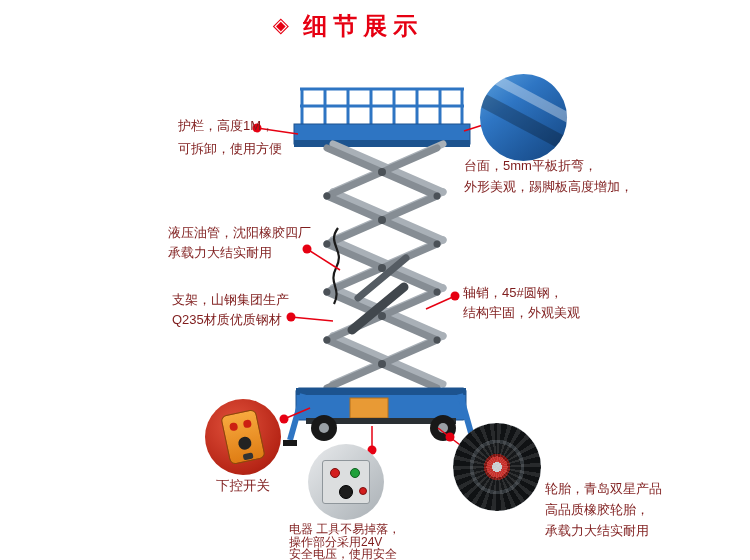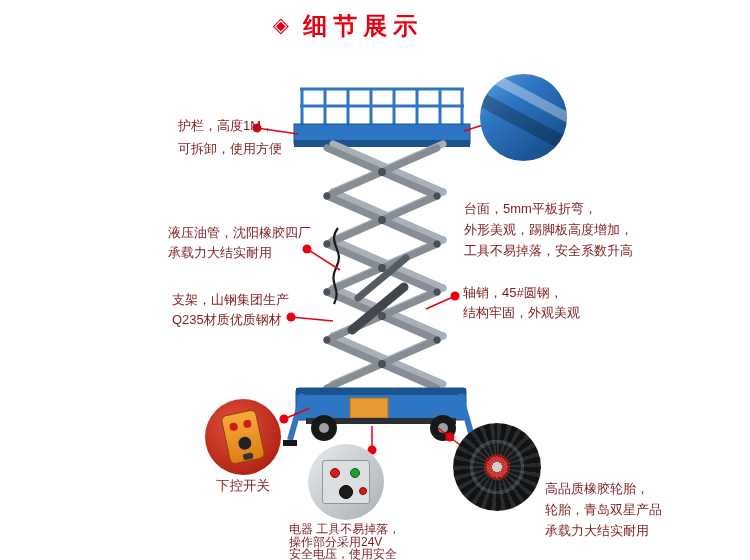--- a/index.html
+++ b/index.html
@@ -206,24 +206,23 @@
 
   <div class="photo photo-tire">
     <div class="tire-tread"></div>
   </div>
 
   <div class="note" style="left:178px; top:114px; line-height:23px;">
     <span class="note-line">护栏，高度1M，</span>
     <span class="note-line">可拆卸，使用方便</span>
   </div>
 
-  <div class="note" style="left:464px; top:155px; line-height:21px;margin-top:43px;">
+  <div class="note" style="left:464px; top:155px; line-height:21px;">
     <span class="note-line">台面，5mm平板折弯，</span>
     <span class="note-line">外形美观，踢脚板高度增加，</span>
-    <span class="note-line">工具不易掉落，安全系数升高</span>
   </div>
 
   <div class="note" style="left:168px; top:223px; line-height:20px;">
     <span class="note-line">液压油管，沈阳橡胶四厂</span>
     <span class="note-line">承载力大结实耐用</span>
   </div>
 
   <div class="note" style="left:172px; top:290px; line-height:20px;">
     <span class="note-line">支架，山钢集团生产</span>
     <span class="note-line">Q235材质优质钢材</span>
@@ -238,18 +237,18 @@
     <span class="note-line">下控开关</span>
   </div>
 
   <div class="note" style="left:289px; top:523px; font-size:12px; line-height:12.5px;">
     <span class="note-line">电器 工具不易掉落，</span>
     <span class="note-line">操作部分采用24V</span>
     <span class="note-line">安全电压，使用安全</span>
   </div>
 
   <div class="note" style="left:545px; top:478px; line-height:21px;">
+    <span class="note-line">轮胎，青岛双星产品</span>
     <span class="note-line">高品质橡胶轮胎，</span>
-    <span class="note-line">轮胎，青岛双星产品</span>
     <span class="note-line">承载力大结实耐用</span>
   </div>
 
 </div>
 
 </body></html>

